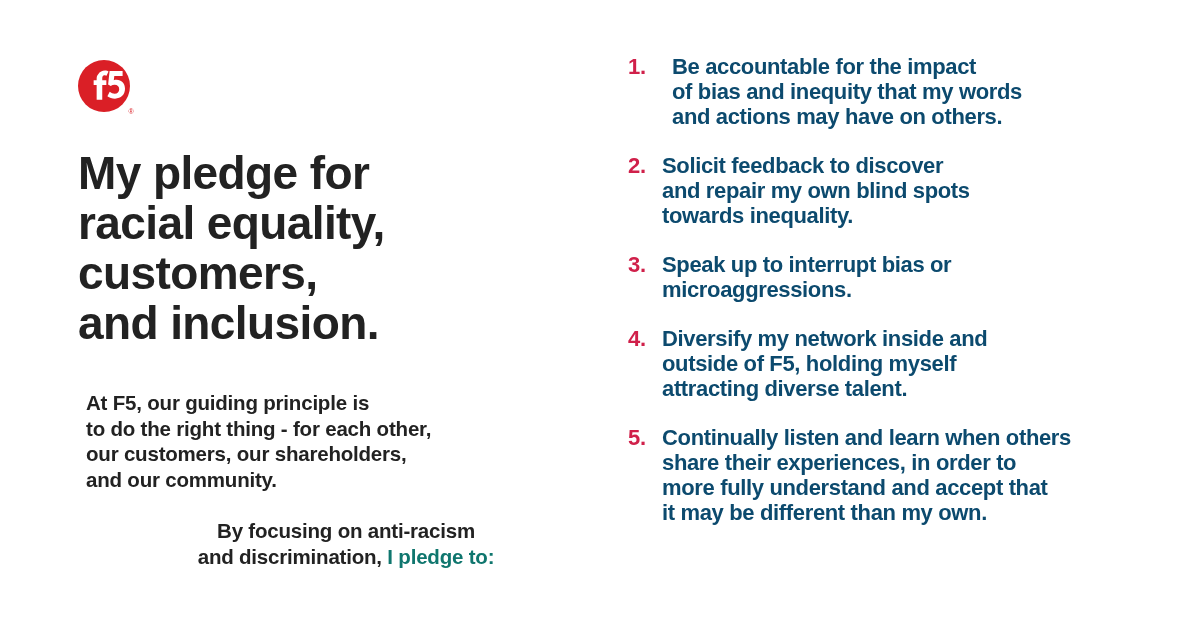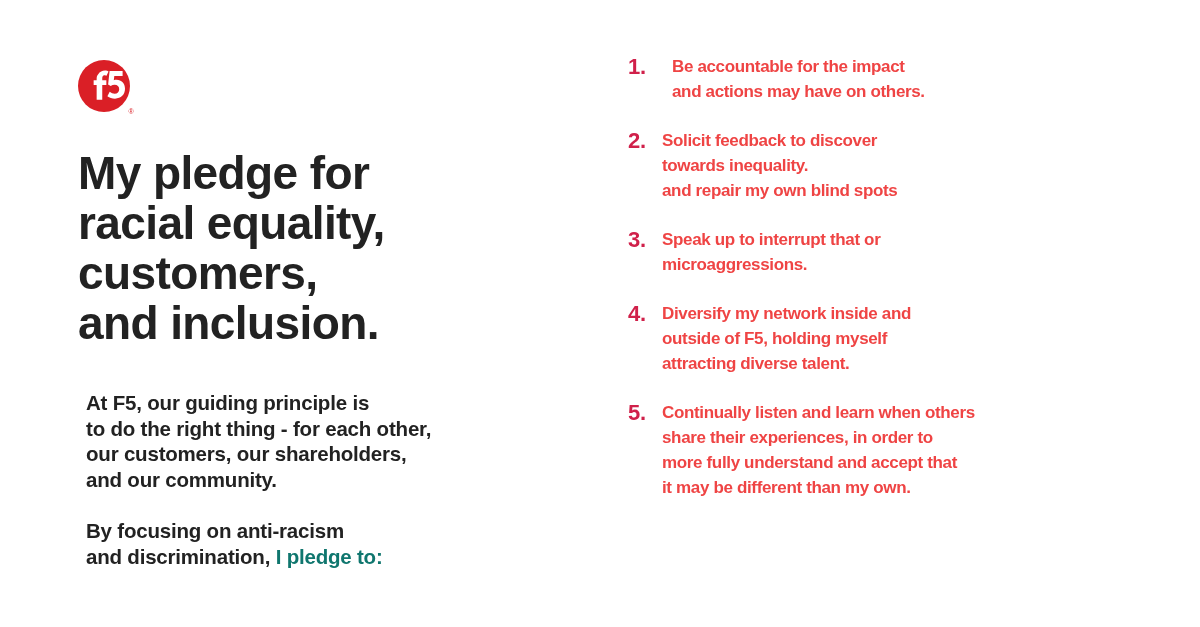--- a/index.html
+++ b/index.html
@@ -60,21 +60,21 @@
     width: 520px;
     margin: 8px;
     font-size: 20.5px;
     line-height: 25.5px;
     font-weight: 700;
     letter-spacing: -0.2px;
     color: #222222;
   }
   .para .p-line { display: block; white-space: nowrap; }
   .para-1 { top: 382px; }
-  .para-2 { top: 510px; }
+  .para-2 { top: 510px; text-align: center; }
 
   .accent { color: #0f766e; }
 
   
   .right-col {
     position: absolute;
     left: 628px;
     top: 54px;
     width: 540px;
   }
@@ -92,25 +92,25 @@
     font-size: 22px;
     line-height: 25px;
     font-weight: 700;
     color: #D0204A;
     letter-spacing: -0.3px;
   }
   .pledge-item.first .pledge-num { width: 44px; }
 
   .pledge-text {
     flex: 1 1 auto;
-    font-size: 17px;
+    font-size: 22px;
     line-height: 25px;
     font-weight: 700;
     letter-spacing: -0.35px;
-    color: #ef4444;
+    color: #0c4a6e;
   }
   .pledge-text .t-line { display: block; white-space: nowrap; }
 </style>
 </head>
 <body>
 
 <div class="page">
 
   <div class="left-col">
 
@@ -147,37 +147,38 @@
     </p>
 
   </div>
 
   <div class="right-col">
 
     <div class="pledge-item first">
       <div class="pledge-num">1.</div>
       <div class="pledge-text">
         <span class="t-line">Be accountable for the impact</span>
+        <span class="t-line">of bias and inequity that my words</span>
         <span class="t-line">and actions may have on others.</span>
       </div>
     </div>
 
     <div class="pledge-item">
       <div class="pledge-num">2.</div>
       <div class="pledge-text">
         <span class="t-line">Solicit feedback to discover</span>
+        <span class="t-line">and repair my own blind spots</span>
         <span class="t-line">towards inequality.</span>
-        <span class="t-line">and repair my own blind spots</span>
       </div>
     </div>
 
     <div class="pledge-item">
       <div class="pledge-num">3.</div>
       <div class="pledge-text">
-        <span class="t-line">Speak up to interrupt that or</span>
+        <span class="t-line">Speak up to interrupt bias or</span>
         <span class="t-line">microaggressions.</span>
       </div>
     </div>
 
     <div class="pledge-item">
       <div class="pledge-num">4.</div>
       <div class="pledge-text">
         <span class="t-line">Diversify my network inside and</span>
         <span class="t-line">outside of F5, holding myself</span>
         <span class="t-line">attracting diverse talent.</span>

